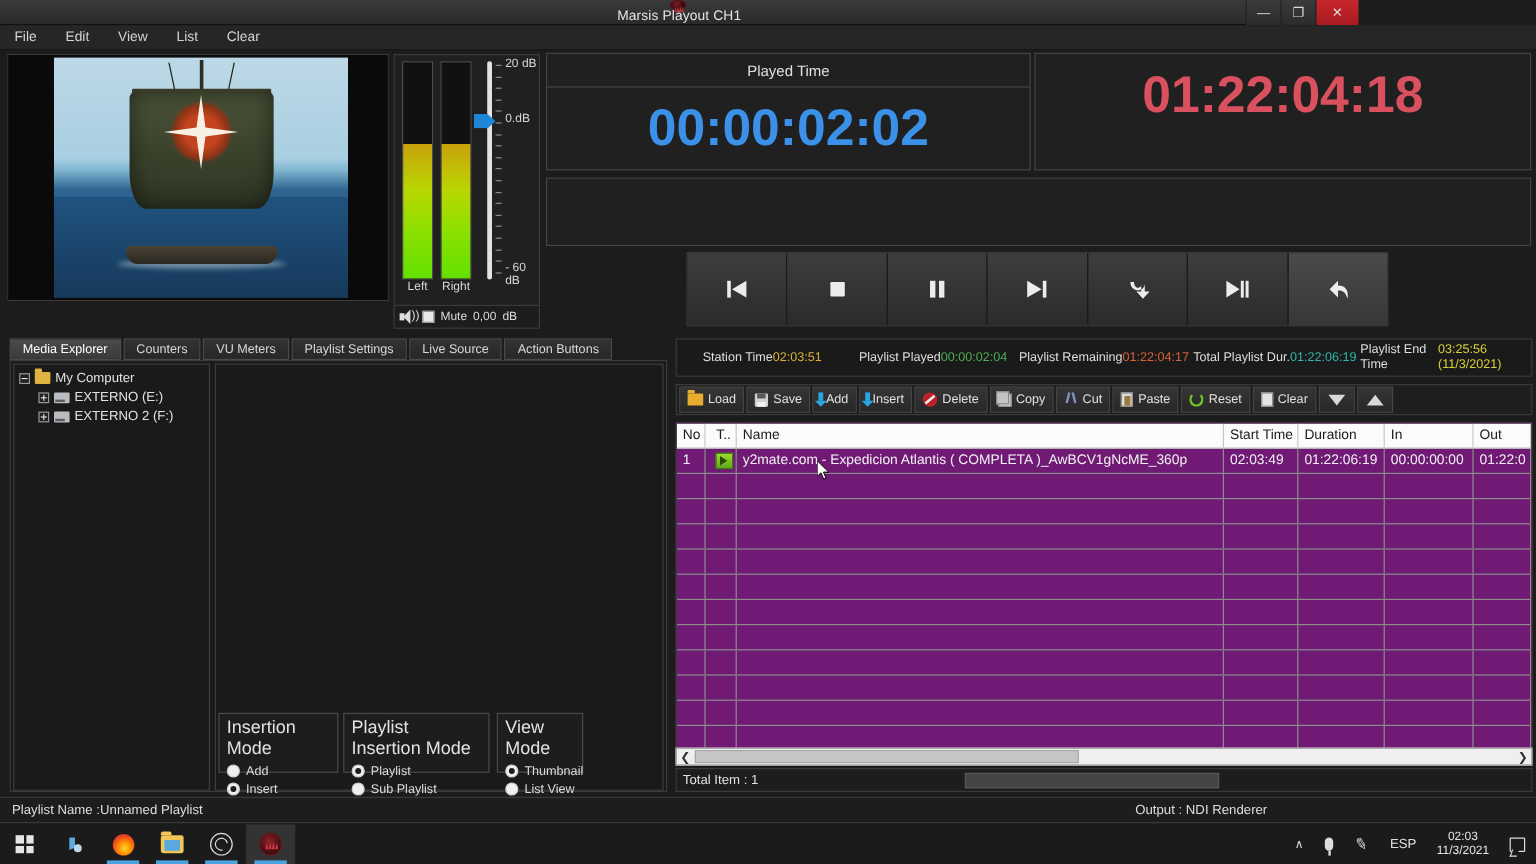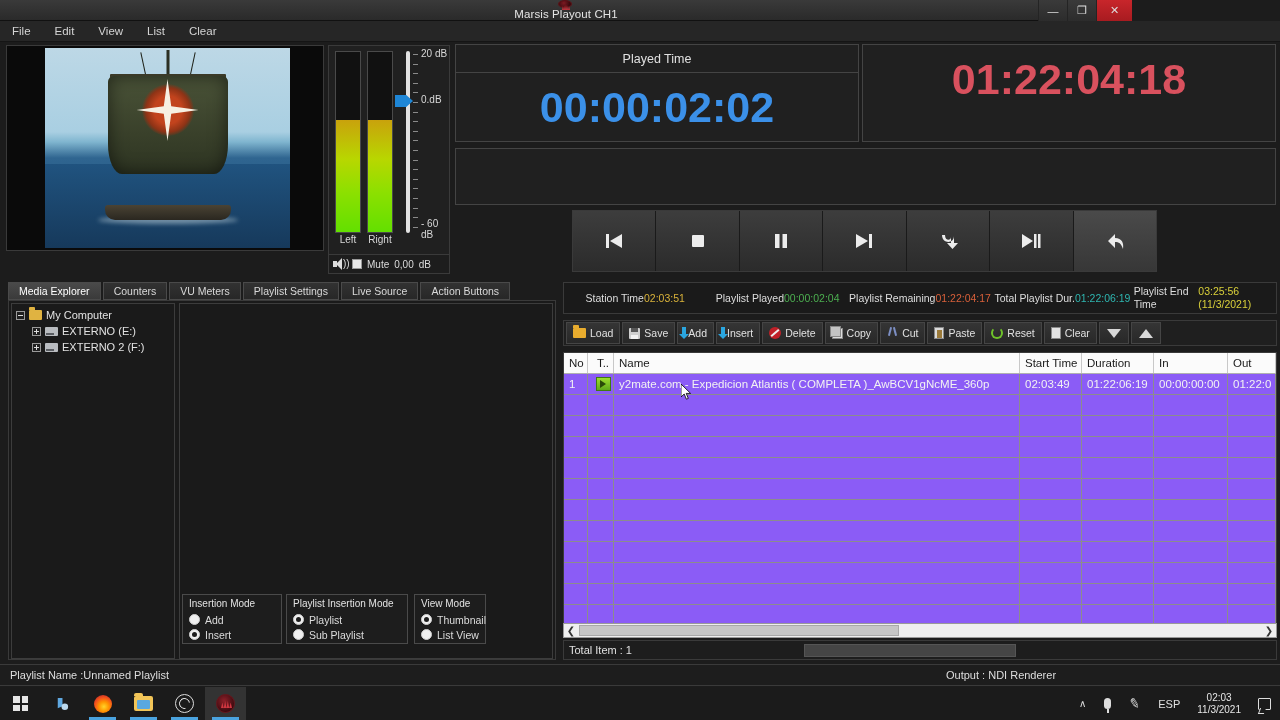--- a/index.html
+++ b/index.html
@@ -254,21 +254,21 @@
   .content-area {
     position: absolute; left: 170px; top: 2px; width: 374px; height: 356px;
     background: #1a1a1a; border: 1px solid #3c3c3c;
   }
 
   
   .opt-box {
     position: absolute; background: #1d1d1d; border: 1px solid #4a4a4a;
     padding: 3px 6px;
   }
-  .opt-title { font-size: 10px; color: #e2e2e2; margin-bottom: 3px; }
+  .opt-title { font-size: 15px; color: #e2e2e2; margin-bottom: 3px; }
   .opt-row { display: flex; align-items: center; gap: 5px; height: 15px; }
   .radio {
     width: 11px; height: 11px; border-radius: 50%; background: #f0f0f0; flex: 0 0 auto;
     position: relative; border: 1px solid #cfcfcf;
   }
   .radio.sel::after {
     content: ""; position: absolute; left: 2px; top: 2px; width: 5px; height: 5px;
     border-radius: 50%; background: #1d1d1d;
   }
   .opt-row span { font-size: 10.5px; color: #dcdcdc; }
@@ -320,21 +320,21 @@
   .ic-paste::after { content:""; position:absolute; left:2px; top:2px; width:5px; height:8px; background:#9b7a3a; }
   .ic-reset { width: 12px; height: 12px; border-radius: 50%; border: 2px solid #6fc32a; border-top-color: transparent; position: relative; }
   .ic-clear { width: 10px; height: 12px; background: #e4e4e4; border: 1px solid #8a8a8a; }
   .ic-tri { width: 0; height: 0; }
   .ic-tri.dn { border-left: 7px solid transparent; border-right: 7px solid transparent; border-top: 9px solid #d8d8d8; }
   .ic-tri.up { border-left: 7px solid transparent; border-right: 7px solid transparent; border-bottom: 9px solid #d8d8d8; }
 
   
   .pl-table {
     position: absolute; left: 563px; top: 352px; width: 714px; height: 286px;
-    background: #8b5cf6; border: 1px solid #3a3a3a;
+    background: #701a75; border: 1px solid #3a3a3a;
     overflow: hidden;
   }
   .thead { display: flex; height: 21px; background: #fbfbfb; border-bottom: 1px solid #b0b0b0; }
   .thead .th {
     font-size: 11.5px; color: #1a1a1a; display: flex; align-items: center;
     padding-left: 5px; border-right: 1px solid #c8c8c8; overflow: hidden; white-space: nowrap;
   }
   .trow { display: flex; height: 21px; border-bottom: 1px solid #8c8c8c; }
   .trow .td {
     font-size: 11.5px; color: #f0f0f0; display: flex; align-items: center;

